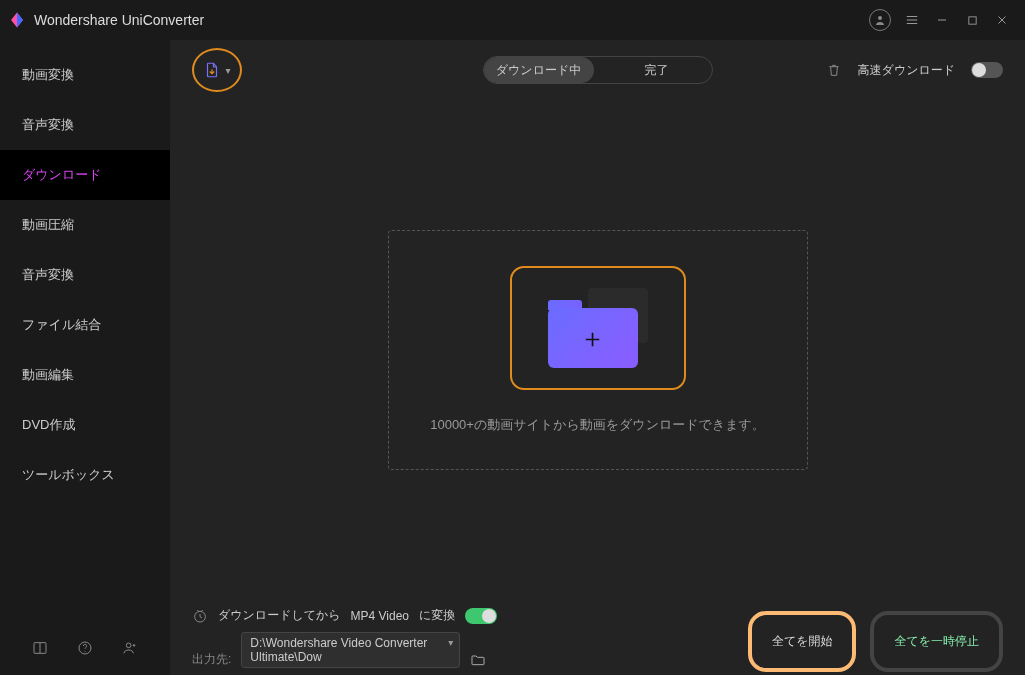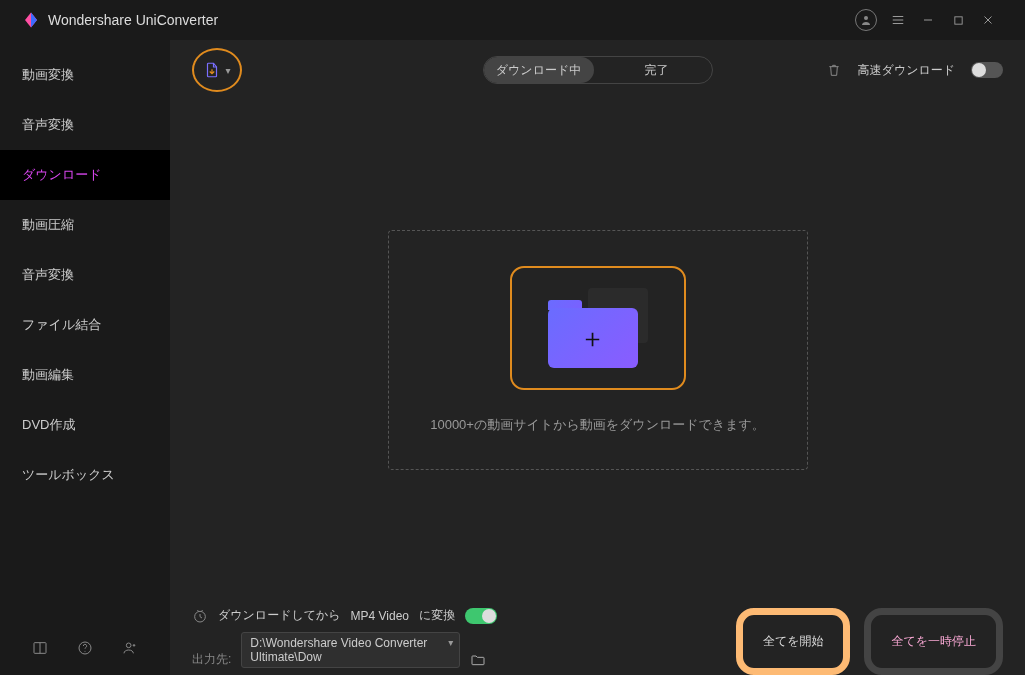--- a/index.html
+++ b/index.html
@@ -1,18 +1,18 @@
 <!DOCTYPE html>
 <html><head>
 <meta charset="utf-8">
 <style>
 * { margin: 0; padding: 0; box-sizing: border-box; font-family: "Segoe UI", "Hiragino Kaku Gothic ProN", "Meiryo", sans-serif; }
 body { background: #1a1a1a; color: #ccc; width: 1025px; height: 675px; overflow: hidden; }
 
-.titlebar { height: 40px; display: flex; align-items: center; padding: 0 22px; background: #1a1a1a; }
+.titlebar { height: 40px; display: flex; align-items: center; padding: 0 8px; background: #1a1a1a; }
 .titlebar .logo { width: 18px; height: 18px; margin-right: 8px; }
 .titlebar .title { font-size: 14px; color: #ddd; }
 .titlebar .spacer { flex: 1; }
 .titlebar .win-btn { width: 30px; height: 30px; display: flex; align-items: center; justify-content: center; color: #999; cursor: pointer; }
 .titlebar .avatar { width: 22px; height: 22px; border-radius: 50%; border: 1.5px solid #777; display:flex; align-items:center; justify-content:center; margin-right:6px; }
 
 .app-body { display: flex; height: calc(100% - 40px); }
 
 .sidebar { width: 170px; background: #1a1a1a; display: flex; flex-direction: column; }
 .sidebar-nav { flex: 1; padding-top: 10px; }
@@ -53,22 +53,22 @@
 .bottombar { height: 75px; padding: 10px 22px; display:flex; align-items:center; gap:14px; }
 .bottombar-left { display:flex; flex-direction:column; gap:8px; flex:1; }
 .row1 { display:flex; align-items:center; gap:10px; font-size:12px; color:#ccc; }
 .row2 { display:flex; align-items:flex-end; gap:10px; font-size:12px; color:#ccc; }
 .clock { color:#888; }
 .out-label { color:#888; }
 .path-select { background:#2f2f2f; border:1px solid #444; color:#ccc; font-size:12px; padding: 3px 22px 3px 8px; border-radius:3px; width:219px; position:relative; }
 .path-select .chev { position:absolute; right:6px; top:4px; color:#999; font-size:10px; }
 .folder-btn { color:#aaa; cursor:pointer; }
 
-.action-btn { border:7px solid #fdba74; background:transparent; color:#ddd; font-size:12px; padding: 18px 20px; border-radius: 18px; cursor:pointer;margin-top:7px; }
-.action-btn.disabled { color:#f9a8d4; border-color:#444; cursor:default; }
+.action-btn { border:4px solid #fdba74; background:transparent; color:#ddd; font-size:12px; padding: 18px 20px; border-radius: 18px; cursor:pointer;margin-top:7px; }
+.action-btn.disabled { color:#86efac; border-color:#444; cursor:default; }
 
 svg { display:block; }
 </style>
 </head>
 <body>
 
 <div class="titlebar">
   <span class="logo">
     <svg viewBox="0 0 24 24" width="18" height="18">
         <path d="M12 2 L20 12 L12 22 L4 12 Z" fill="#ff4fa3"></path>

